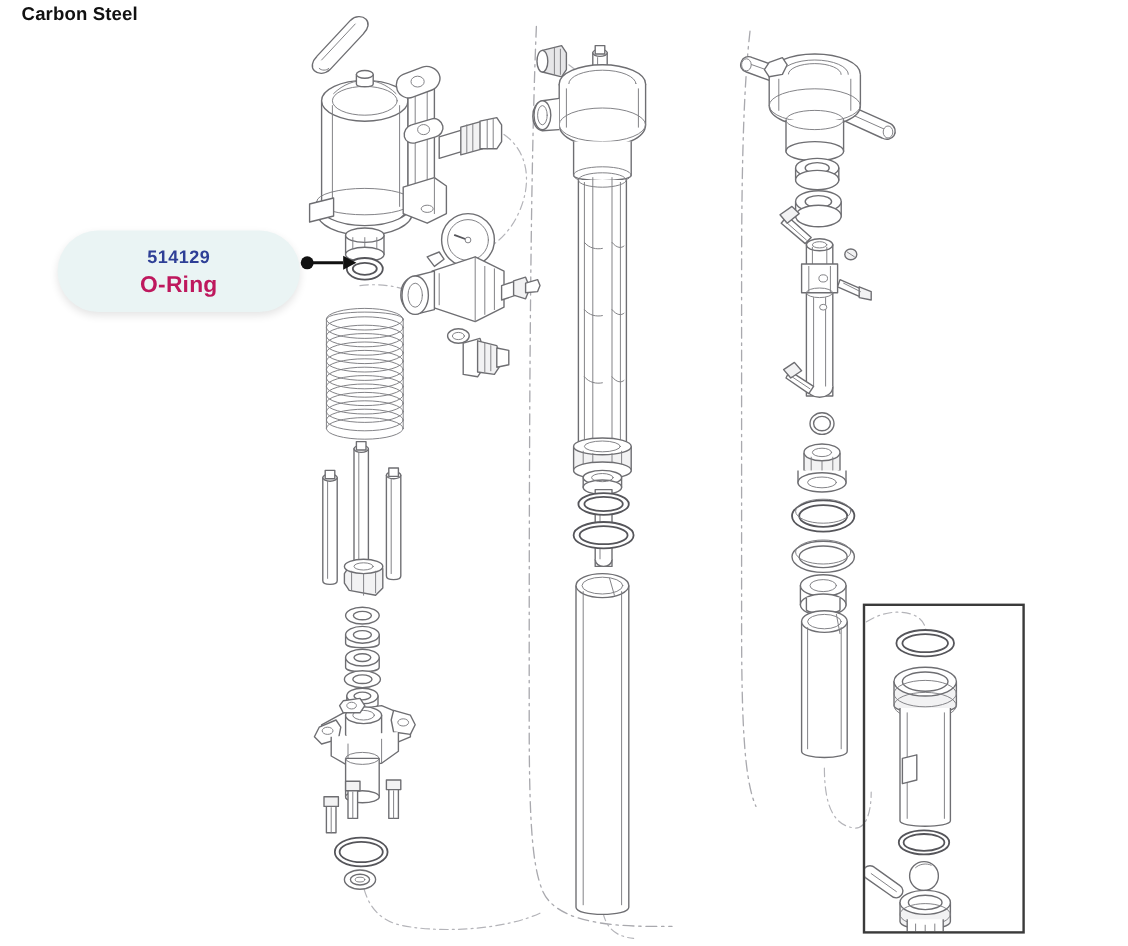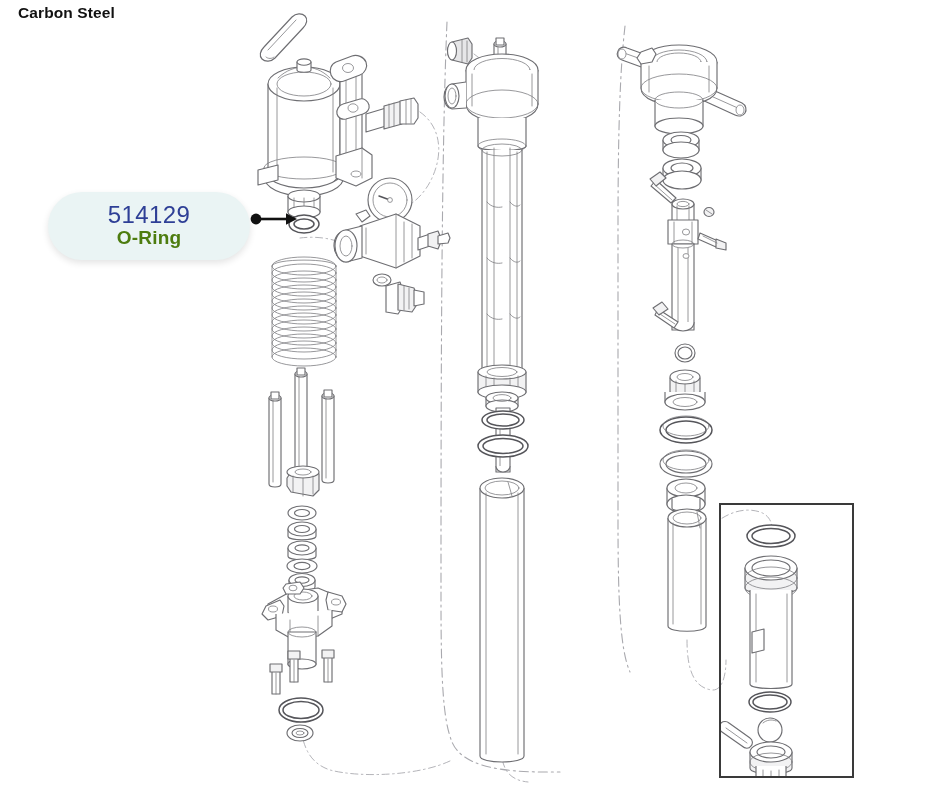--- a/index.html
+++ b/index.html
@@ -46,22 +46,22 @@
     border-radius: 34px;
     background: #eaf4f4;
     box-shadow: 0 3px 7px rgba(0,0,0,0.11);
     display: flex;
     flex-direction: column;
     align-items: center;
     justify-content: center;
     z-index: 35;
   }
   #callout .partnum {
-    font-size: 24px;
-    font-weight: normal;
+    font-size: 15px;
+    font-weight: bold;
     color: #2e3f96;
     letter-spacing: 0.4px;
     line-height: 24px;
   }
   #callout .partname {
     font-size: 19px;
     font-weight: bold;
     color: #79c424;
     letter-spacing: 0.2px;
     line-height: 22px;
@@ -103,21 +103,21 @@
 </style>
 </head>
 <body style="background: rgb(255, 255, 255);">
 
 <div id="title-block">
   <div class="line indent">Carbon Steel</div>
 </div>
 
 <div id="callout" style="background: rgb(234, 244, 244);">
   <div class="partnum" style="color: rgb(46, 63, 150);">514129</div>
-  <div class="partname" style="color: #4d7c0f;">O-Ring</div>
+  <div class="partname" style="color: #be185d;">O-Ring</div>
 </div>
 
 <div id="leader">
   <svg width="48" height="26" viewBox="0 0 48 26">
     <circle cx="6" cy="13" r="5.4" fill="#111111"></circle>
     <line x1="8" y1="13" x2="36" y2="13" stroke="#111111" stroke-width="2.6"></line>
     <polygon points="36,7.2 47,13 36,18.8" fill="#111111"></polygon>
   </svg>
 </div>
 

